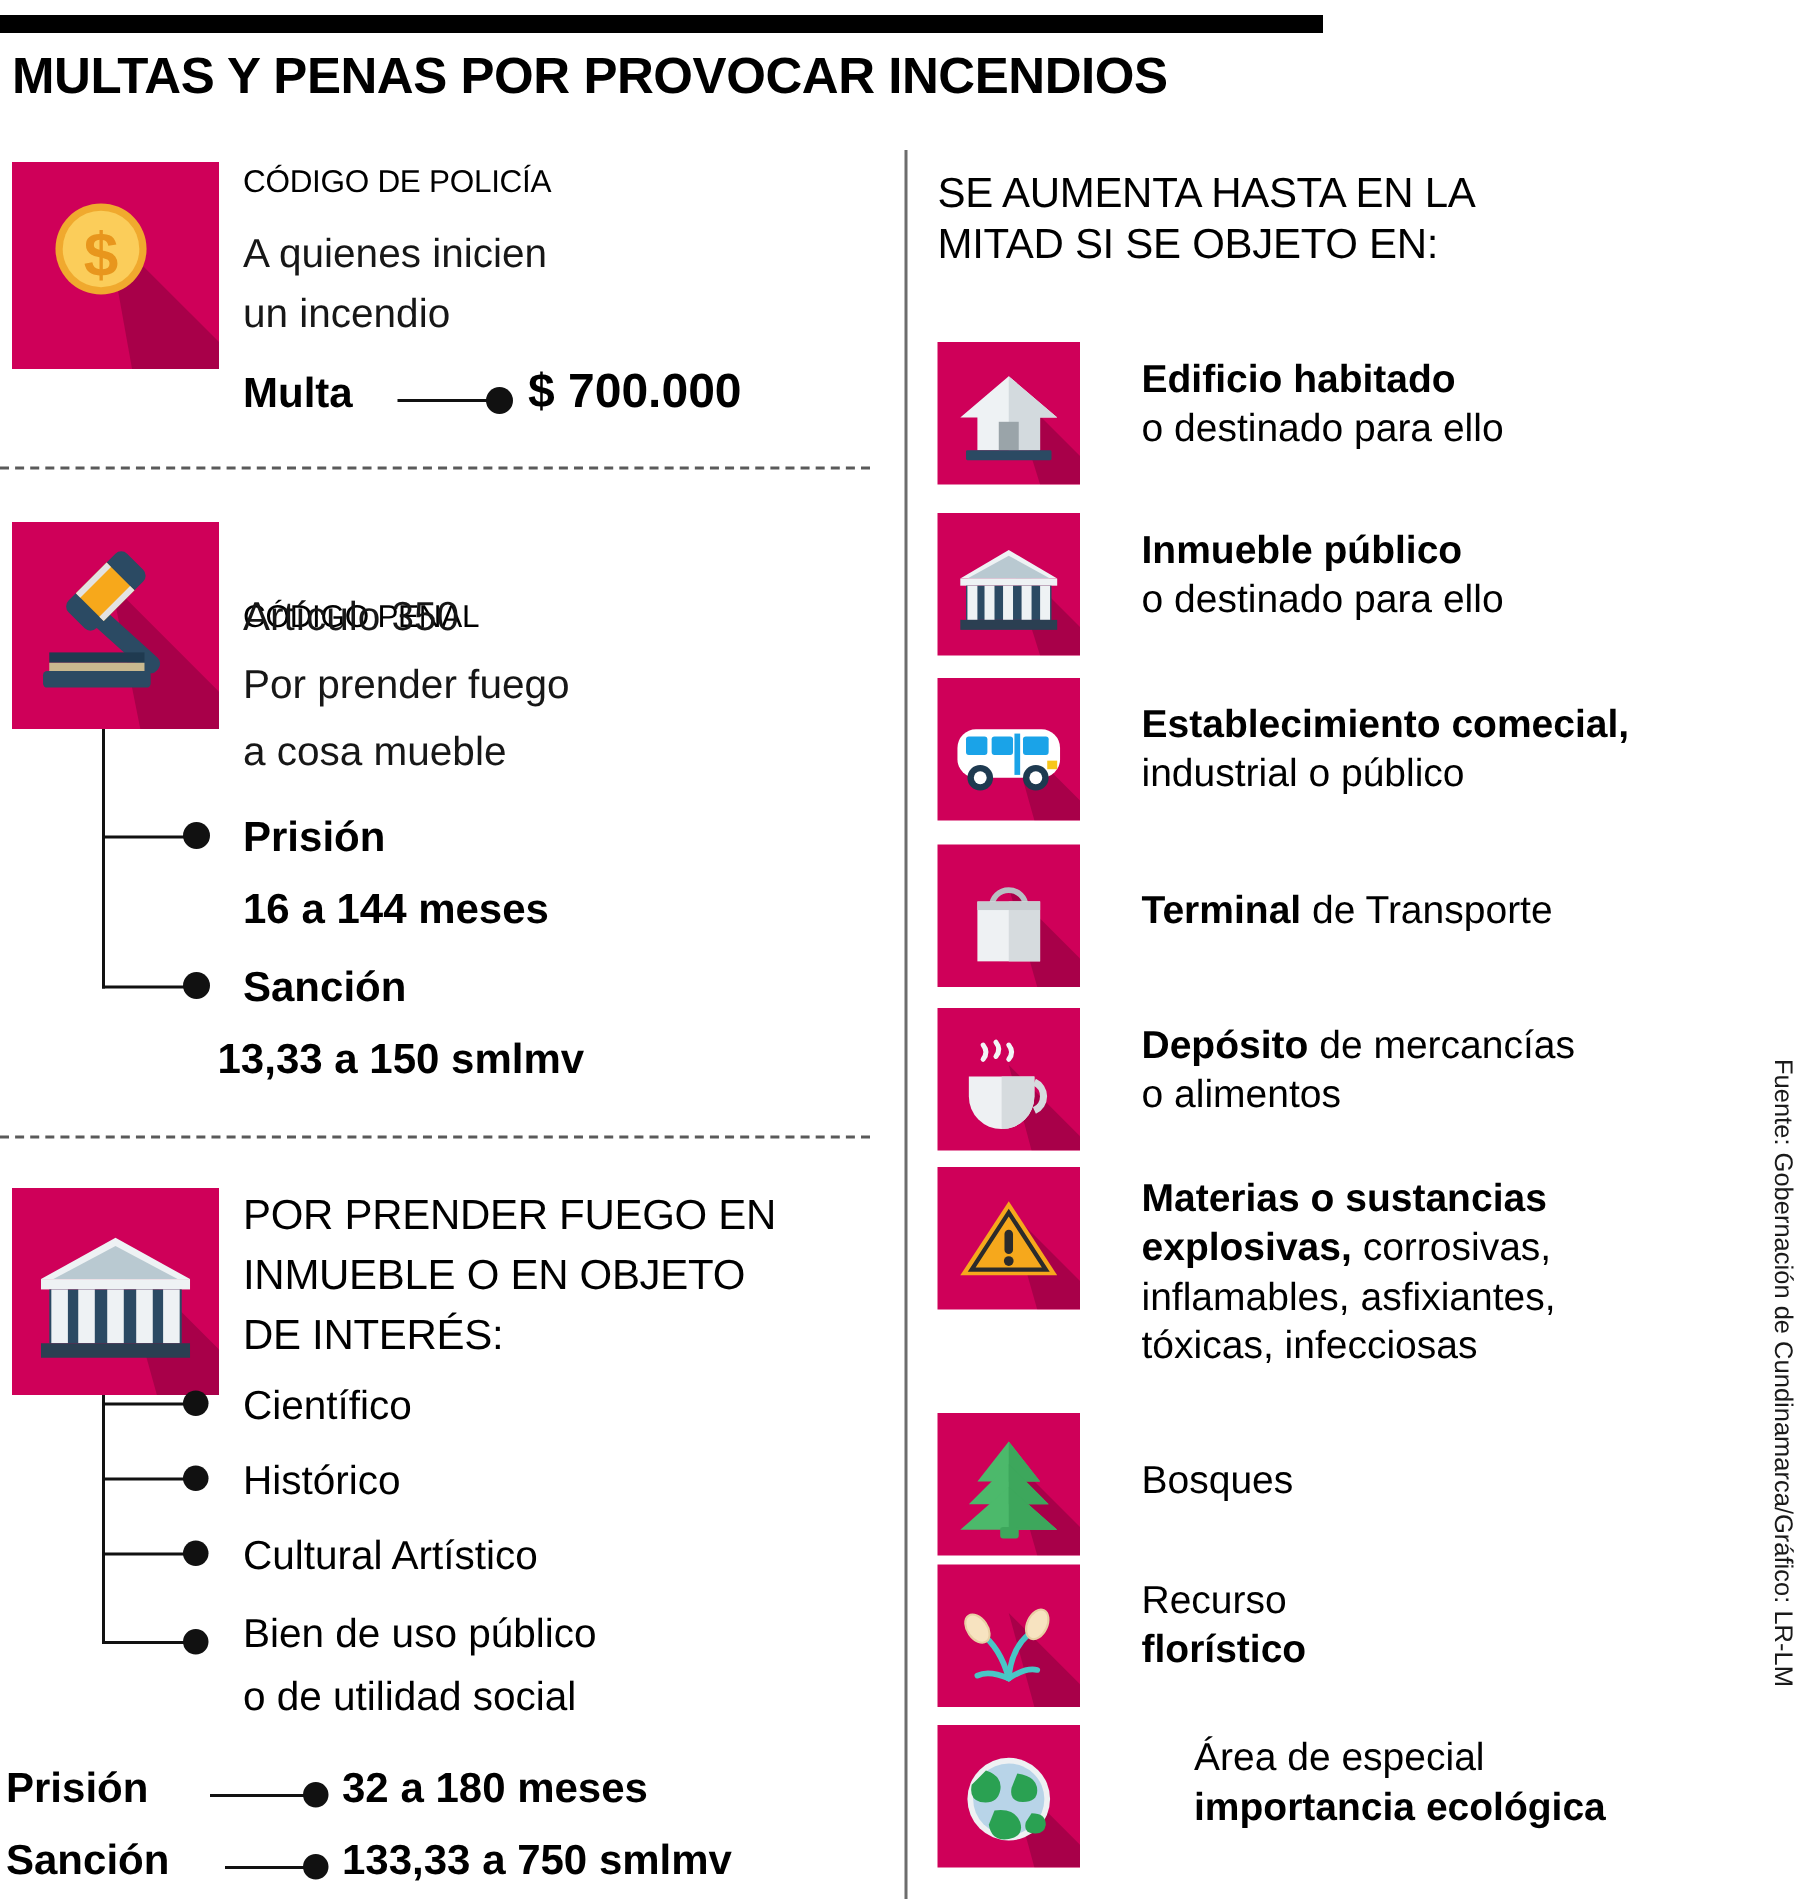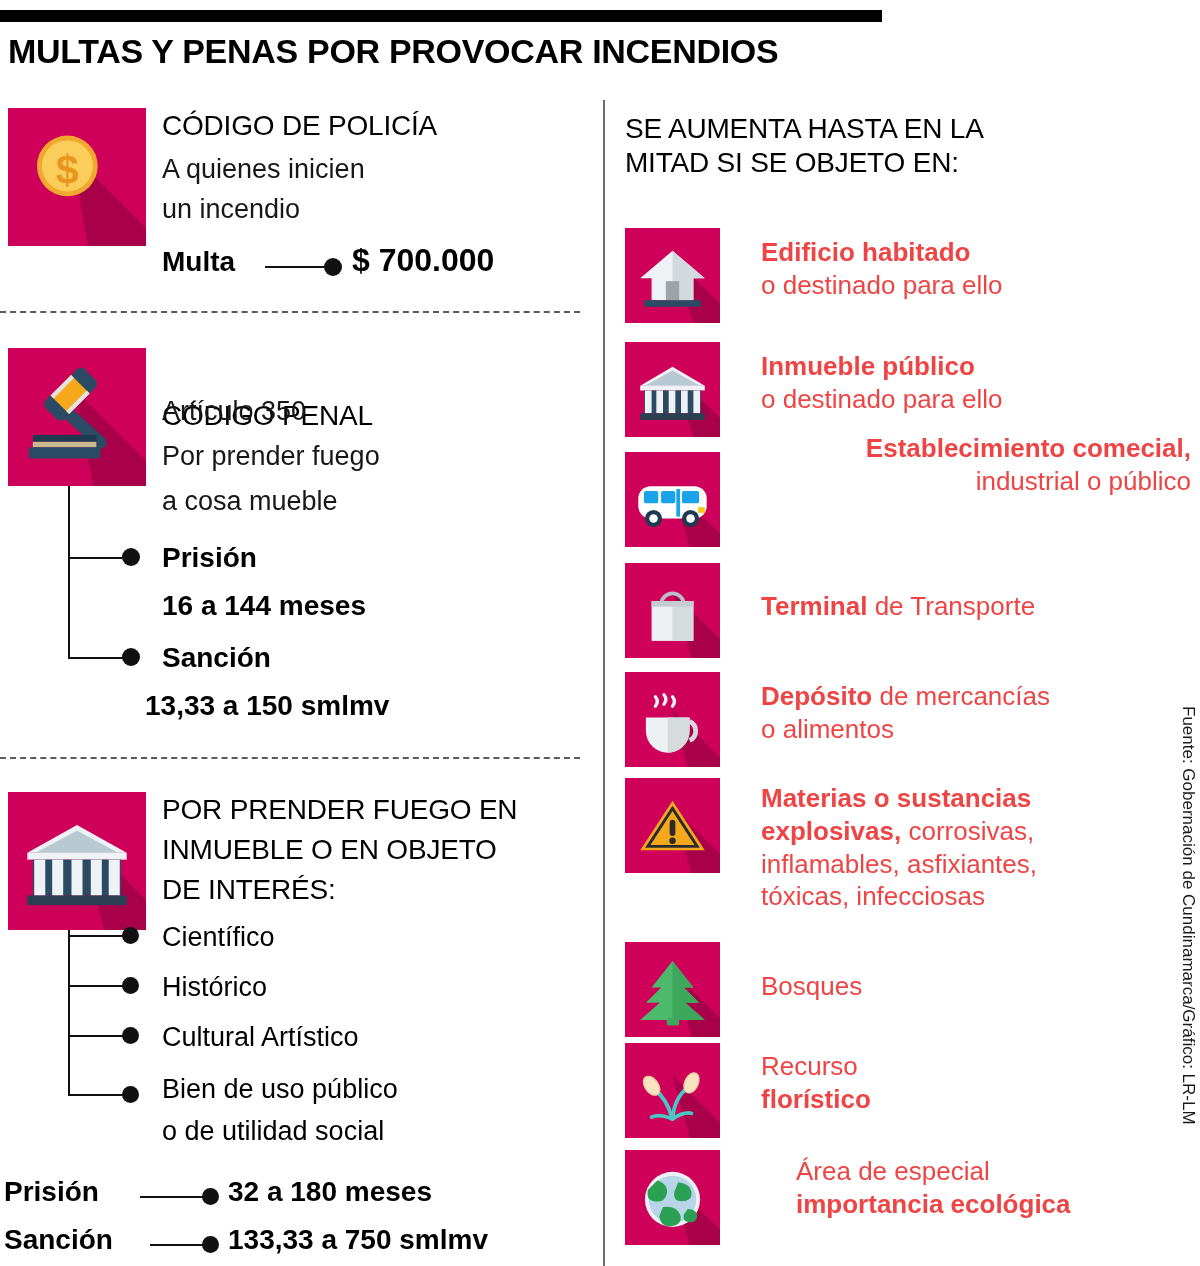--- a/index.html
+++ b/index.html
@@ -29,21 +29,21 @@
   
   .tile {
     position: absolute; background: #cf0059; overflow: hidden;
   }
   .tile svg { position: absolute; left: 0; top: 0; width: 100%; height: 100%; }
 
   
   .lcol { position: absolute; left: 0; top: 0; width: 600px; height: 1266px; }
 
   .sec-head {
-    position: absolute; font-size: 28px; font-weight: normal; letter-spacing: -0.2px;
+    position: absolute; font-size: 21px; font-weight: normal; letter-spacing: -0.2px;
     line-height: 1.12;
   }
   .sec-body {
     position: absolute; font-size: 27px; font-weight: normal; line-height: 1.32;
     color: #171717;
   }
   .sec-head-bold {
     position: absolute; font-size: 28px; font-weight: normal; line-height: 1.18;
     letter-spacing: -0.2px;
   }
@@ -62,21 +62,21 @@
   .bullet-text.b { font-weight: bold; font-size: 28px; }
 
   
   .rcol { position: absolute; left: 603px; top: 0; width: 597px; height: 1266px; }
   .rhead {
     position: absolute; left: 22px; top: 112px; width: 470px;
     font-size: 28px; line-height: 1.2; letter-spacing: -0.2px;
   }
   .ritem {
     position: absolute; left: 158px; width: 430px;
-    font-size: 26px; line-height: 1.26; color: #ef4444;
+    font-size: 26px; line-height: 1.26; color: #000000;
   }
   .ritem b { font-weight: bold; }
 
   
   .source {
     position: absolute; right: 2px; top: 706px;
     font-size: 17px; color: #1a1a1a;
     writing-mode: vertical-rl;
     white-space: nowrap;
   }
@@ -247,21 +247,21 @@
         <rect x="38" y="41" width="15" height="13" rx="2" fill="#1aa3e8"></rect>
         <rect x="60" y="41" width="18" height="13" rx="2" fill="#1aa3e8"></rect>
         <rect x="54" y="39" width="4" height="29" fill="#1aa3e8"></rect>
         <rect x="77" y="58" width="7" height="6" fill="#f7c61b"></rect>
         <circle cx="30" cy="70" r="9" fill="#1e3a50"></circle>
         <circle cx="30" cy="70" r="4.5" fill="#ffffff"></circle>
         <circle cx="69" cy="70" r="9" fill="#1e3a50"></circle>
         <circle cx="69" cy="70" r="4.5" fill="#ffffff"></circle>
       </svg>
     </div>
-    <div class="ritem" style="top:432px;text-align:right;">
+    <div class="ritem" style="top:466px;">
       <b>Establecimiento comecial,</b>
       <div>industrial o público</div>
     </div>
 
     <div class="tile" style="left:22px; top:563px; width:95px; height:95px;">
       <svg viewBox="0 0 100 100" aria-hidden="true">
         <polygon points="50,30 100,80 100,100 70,100" fill="#a80049"></polygon>
         <path d="M38 44 a12 12 0 0 1 24 0" fill="none" stroke="#b9bfc3" stroke-width="4"></path>
         <rect x="28" y="40" width="44" height="42" fill="#eef1f3"></rect>
         <rect x="50" y="40" width="22" height="42" fill="#d6dbde"></rect>

